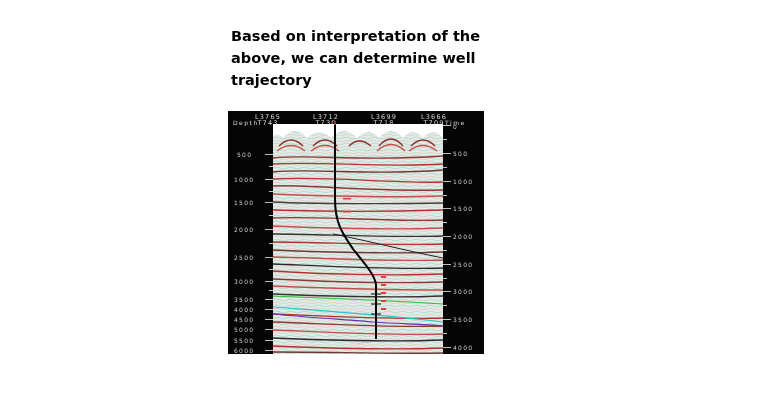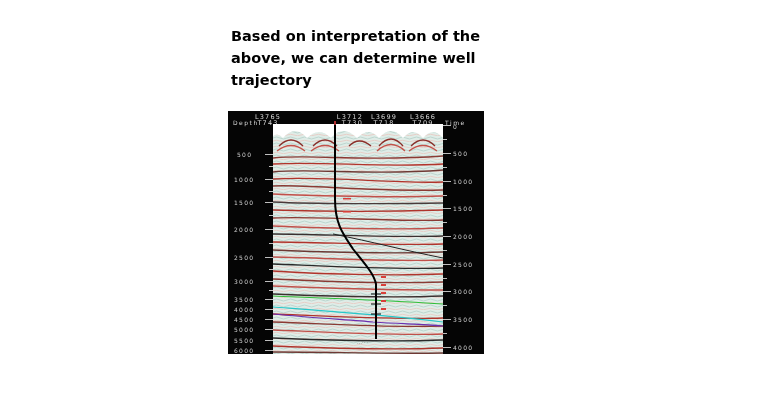--- a/index.html
+++ b/index.html
@@ -17,29 +17,29 @@
 <body>
 
 <div class="caption">Based on interpretation of  the above, we can determine well trajectory</div>
 
 <div class="fig">
 
   <div class="hdr" style="left:20px; top:3px; width:40px;">
     <div>L3765</div>
       <div>T743</div>
   </div>
-  <div class="hdr" style="left:95px; top:3px; width:40px;text-align:right;">
+  <div class="hdr" style="left:78px; top:3px; width:40px;">
     <div>L3712</div>
       <div>T730</div>
   </div>
   <div class="hdr" style="left:136px; top:3px; width:40px;">
     <div>L3699</div>
       <div>T718</div>
   </div>
-  <div class="hdr" style="left:175px; top:3px; width:40px;">
+  <div class="hdr" style="left:186px; top:3px; width:40px;">
     <div>L3666</div>
       <div>T709</div>
   </div>
 
   <div class="axis-title" style="left:5px; top:8px;">Depth</div>
   <div class="axis-title" style="left:217px; top:8px;">Time</div>
 
   <div>
     <div class="lbl" style="left:9px; top:43px;">500</div>
     <div class="lbl" style="left:6px; top:68px;">1000</div>

